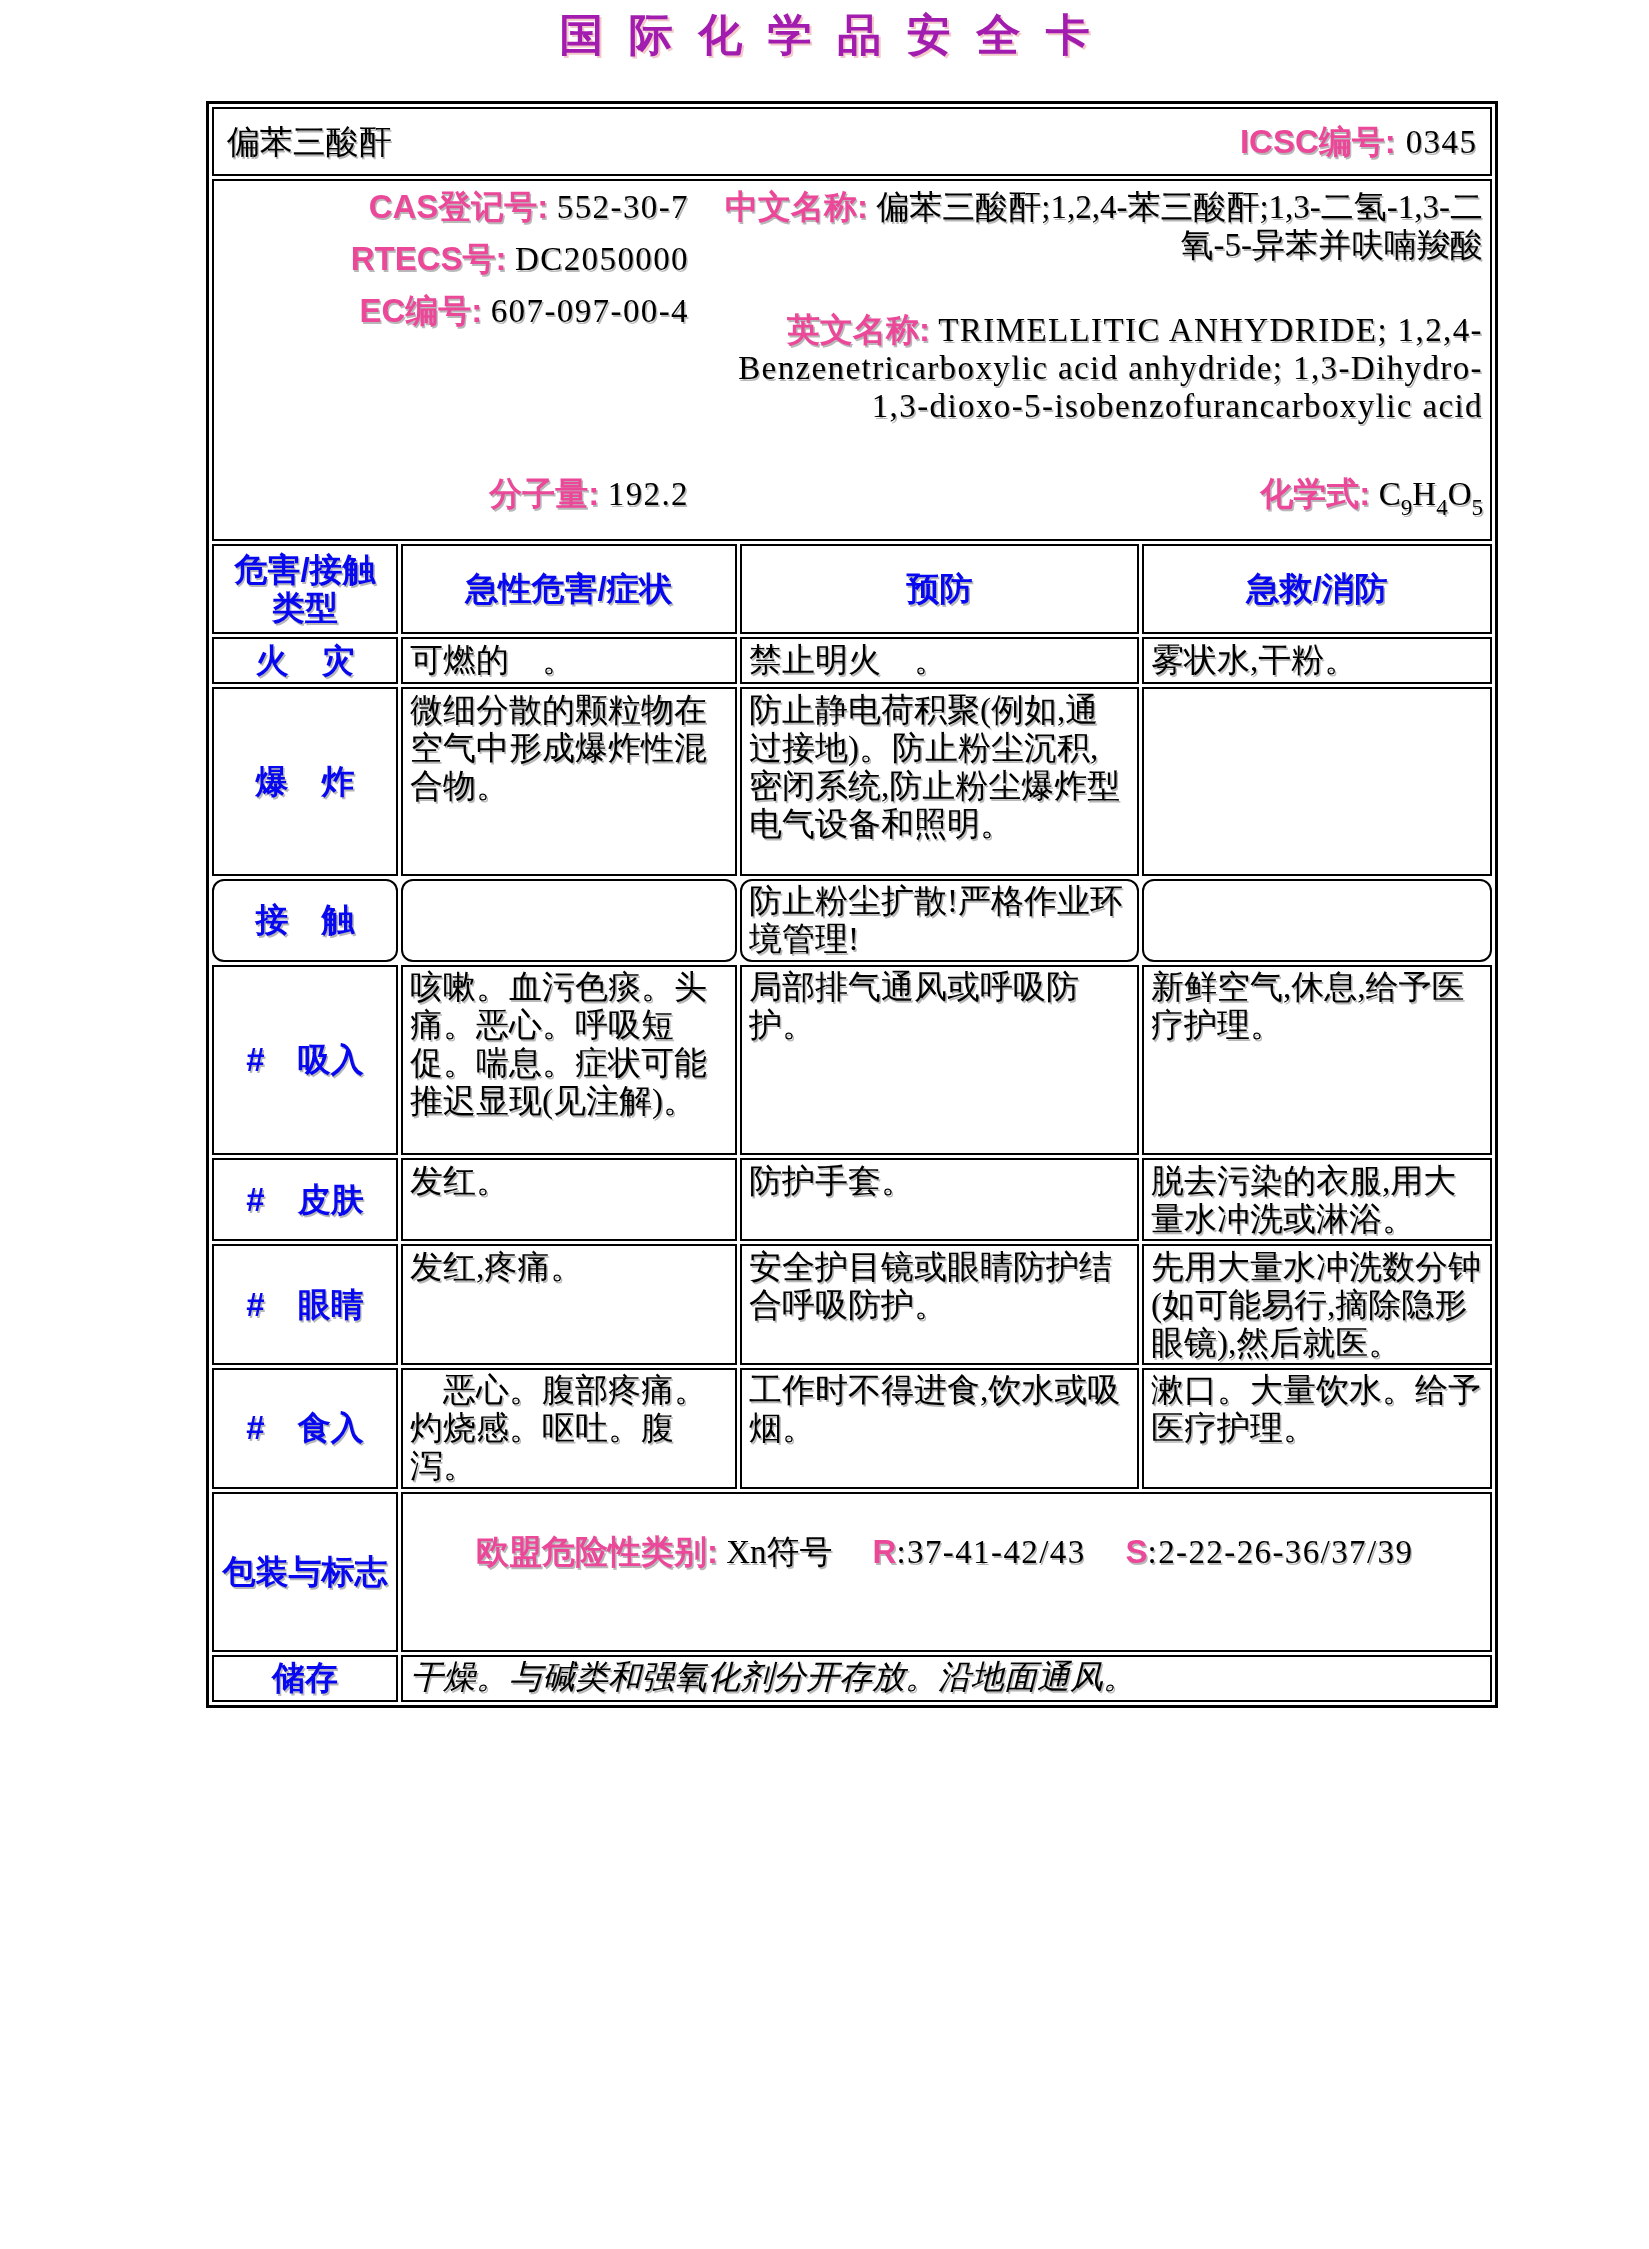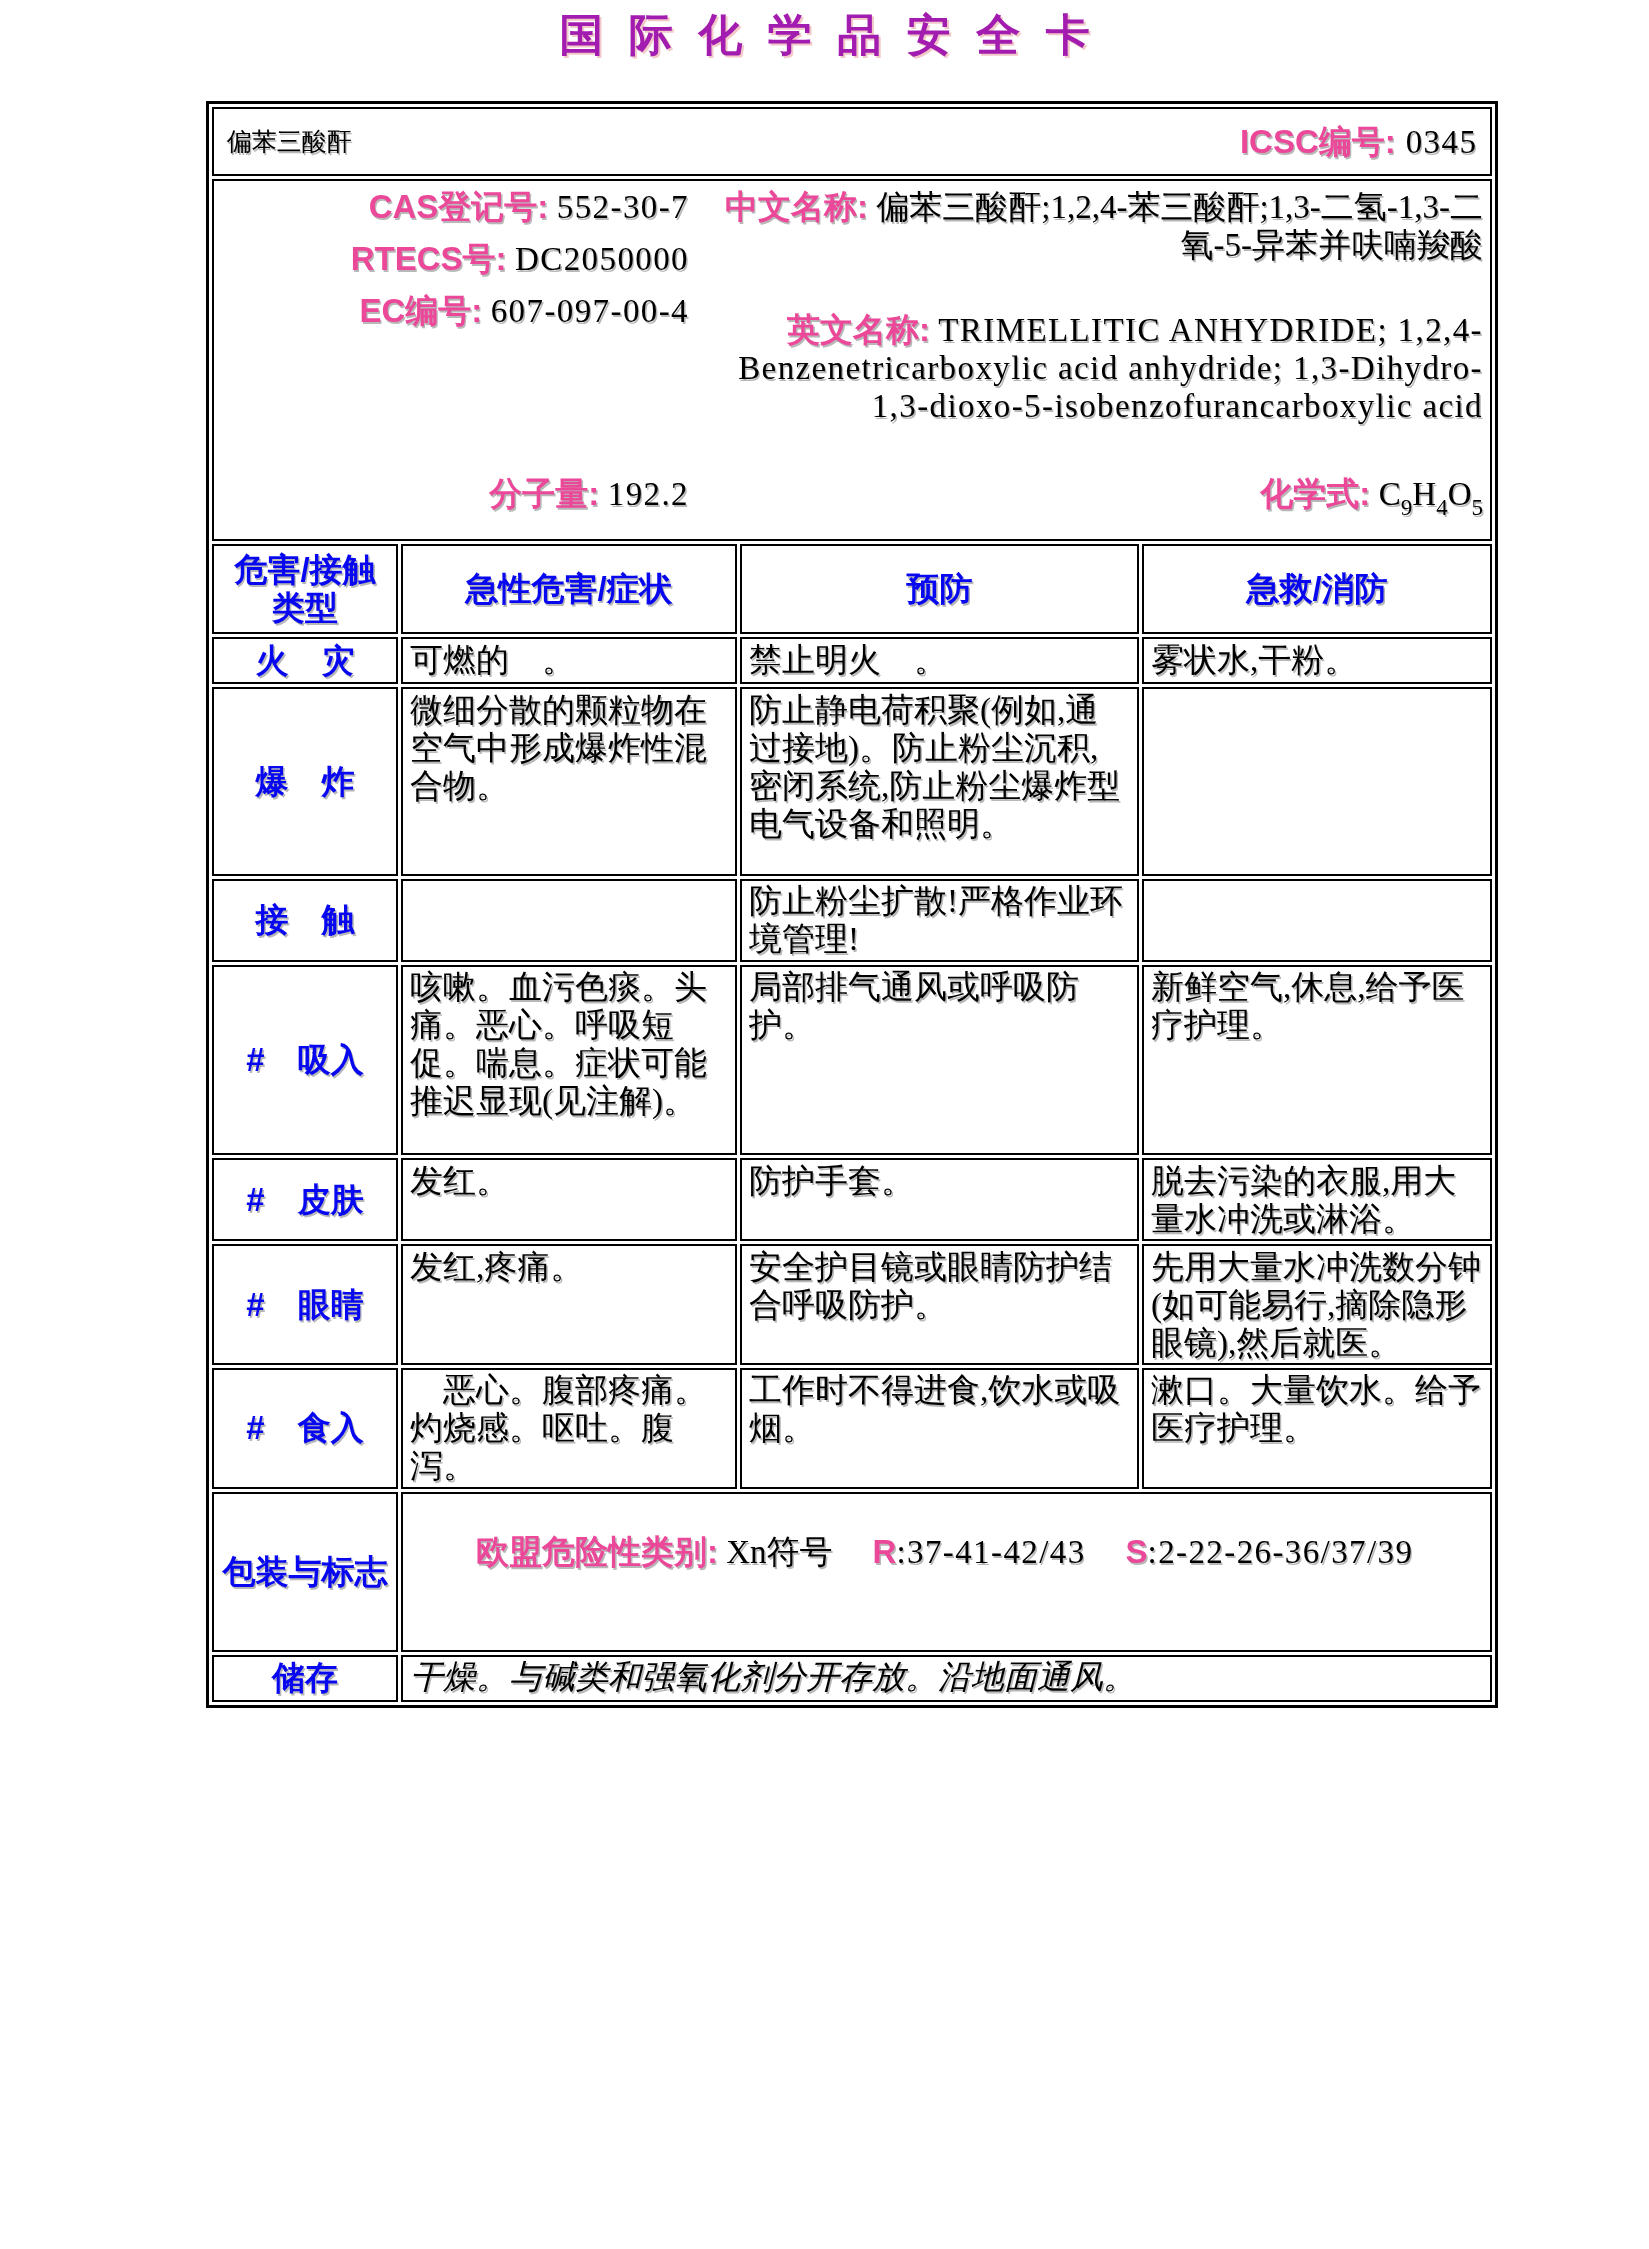--- a/index.html
+++ b/index.html
@@ -37,32 +37,32 @@
   .content-cell{white-space:pre-wrap;vertical-align:top;}
   .hdr-cell{vertical-align:middle !important;}
   .val{margin-left:8.5px;}
   .ls{letter-spacing:1.4px;}
   
   tr.rt-title  td{height:62px;vertical-align:middle;}
   tr.rt-ident  td{height:351px;}
   tr.rt-header td{height:84px;}
   tr.rt-fire   td{height:40px;}
   tr.rt-expl   td{height:182px;}
-  tr.rt-cont   td{height:71px;}
+  tr.rt-cont   td{height:71px;border-radius:12px;}
   tr.rt-inh    td{height:184px;}
   tr.rt-skin   td{height:67px;}
   tr.rt-eye    td{height:109px;}
   tr.rt-ing    td{height:104px;}
   tr.rt-spill  td{height:91px;}
   tr.rt-pack   td{height:153px;}
   tr.rt-emerg  td{height:146px;}
   tr.rt-store  td{height:41px;}
   
   .trow{display:flex;justify-content:space-between;align-items:center;padding:0 5.7px;}
-  .chem-name{font-size:25px;}
+  .chem-name{font-size:33px;}
   .icsc-num{margin-left:10px;letter-spacing:1.4px;}
   
   .ident-grid{
     display:grid;grid-template-columns:468px 1fr;grid-template-rows:1fr auto;
     min-height:349px;padding-top:5.7px;text-align:right;
   }
   .id-line{margin-bottom:14px;}
   .name-block{margin:0;white-space:pre-wrap;}
   .name-block.en{margin-top:47px;}
   .mw-line,.cf-line{padding-bottom:10px;}

